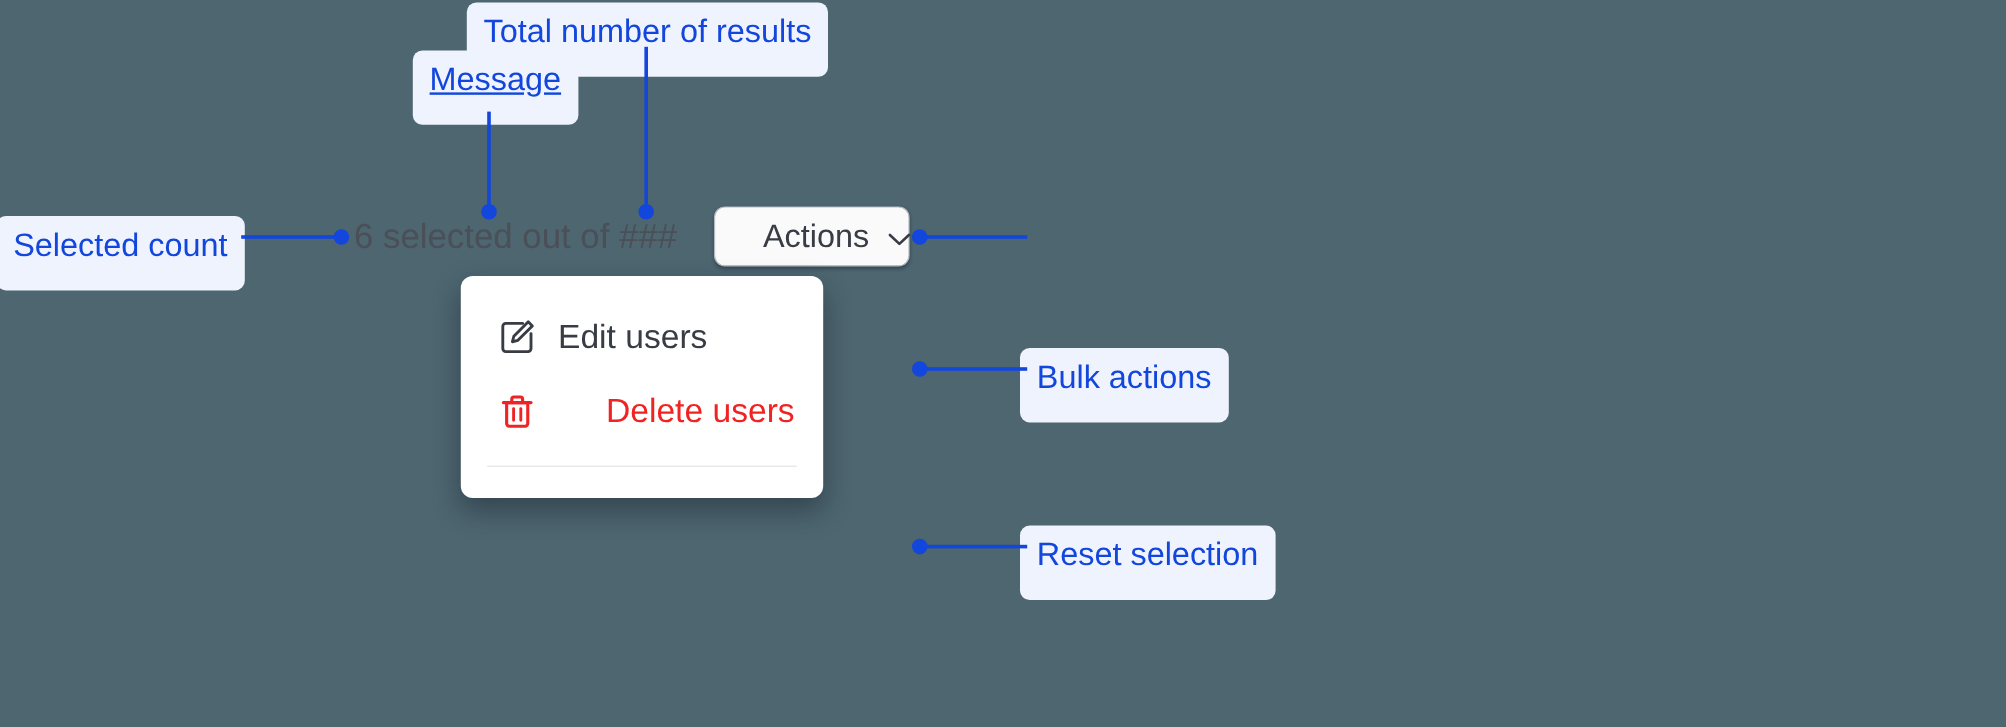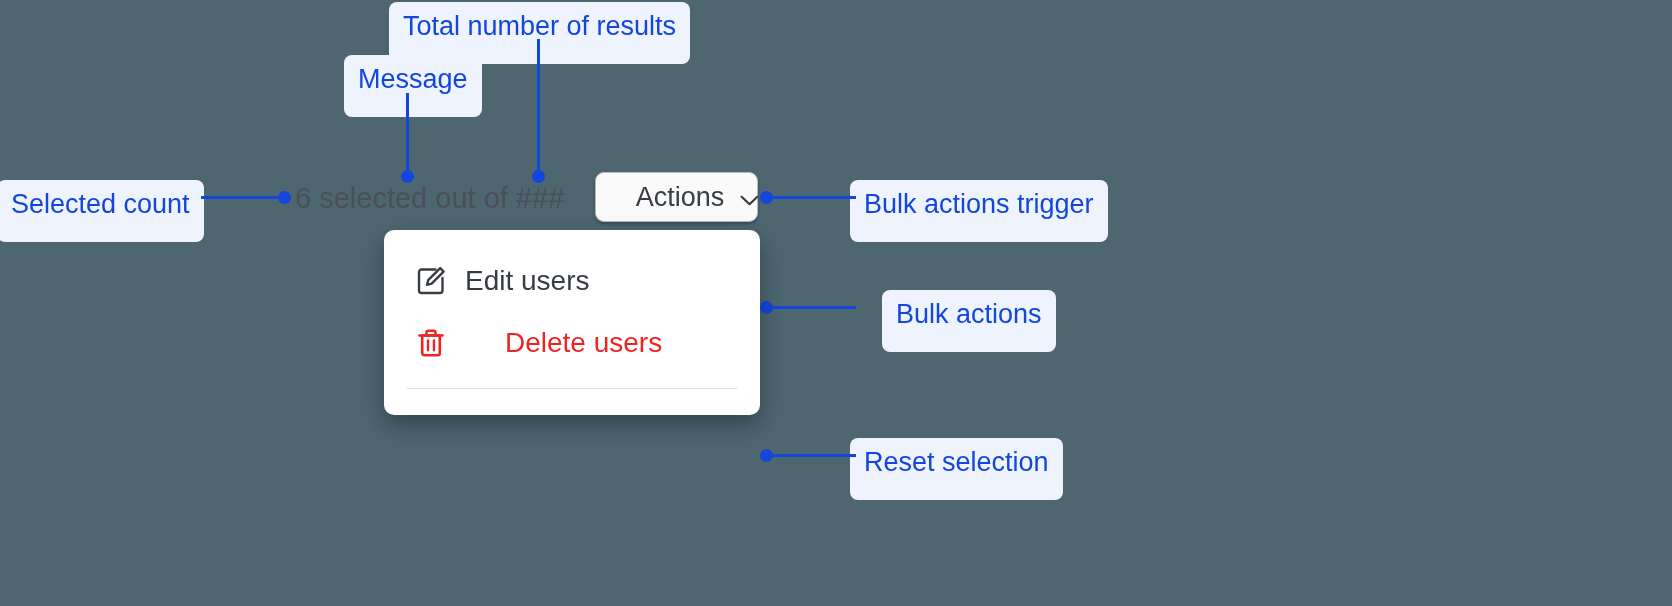--- a/index.html
+++ b/index.html
@@ -91,21 +91,21 @@
     display: block;
     width: 19px;
     height: 11px;
   }
 
   
   .menu {
     position: absolute;
     left: 384px;
     top: 230px;
-    width: 376px;
+    width: 302px;
     background: #ffffff;
     border-radius: 10px;
     box-shadow: 0 10px 22px rgba(15,22,32,0.40);
     padding: 20px 0 14px 0;
     box-sizing: border-box;
   }
   .menu-item {
     display: flex;
     align-items: center;
     gap: 18px;
@@ -136,33 +136,32 @@
 </style>
 </head>
 <body>
 
 <div id="stage">
 
   <div class="pill" style="left:389px; top:2px;">Total number of results</div>
   <div class="conn-v" style="left:537px; top:39px; height:137px;"></div>
   <div class="dot" style="left:532px; top:170px;"></div>
 
-  <div class="pill" style="left:344px; top:55px;">Message</div>
+  <div class="pill" style="left:344px; top:42px;text-decoration:underline;">Message</div>
   <div class="conn-v" style="left:406px; top:93px; height:83px;"></div>
   <div class="dot" style="left:401px; top:170px;"></div>
 
   <div class="pill" style="left:-3px; top:180px;">Selected count</div>
   <div class="conn-h" style="left:201px; top:196px; width:84px;"></div>
   <div class="dot" style="left:278px; top:191px;"></div>
 
-  <div class="pill" style="left:850px; top:180px;">Bulk actions trigger</div>
   <div class="conn-h" style="left:766px; top:196px; width:90px;"></div>
   <div class="dot" style="left:760px; top:191px;"></div>
 
-  <div class="pill" style="left:882px; top:290px;">Bulk actions</div>
+  <div class="pill" style="left:850px; top:290px;">Bulk actions</div>
   <div class="conn-h" style="left:766px; top:306px; width:90px;"></div>
   <div class="dot" style="left:760px; top:301px;"></div>
 
   <div class="pill" style="left:850px; top:438px;">Reset selection</div>
   <div class="conn-h" style="left:766px; top:454px; width:90px;"></div>
   <div class="dot" style="left:760px; top:449px;"></div>
 
   <div class="selected-msg">6 selected out of ###</div>
 
   <div class="actions-btn">

